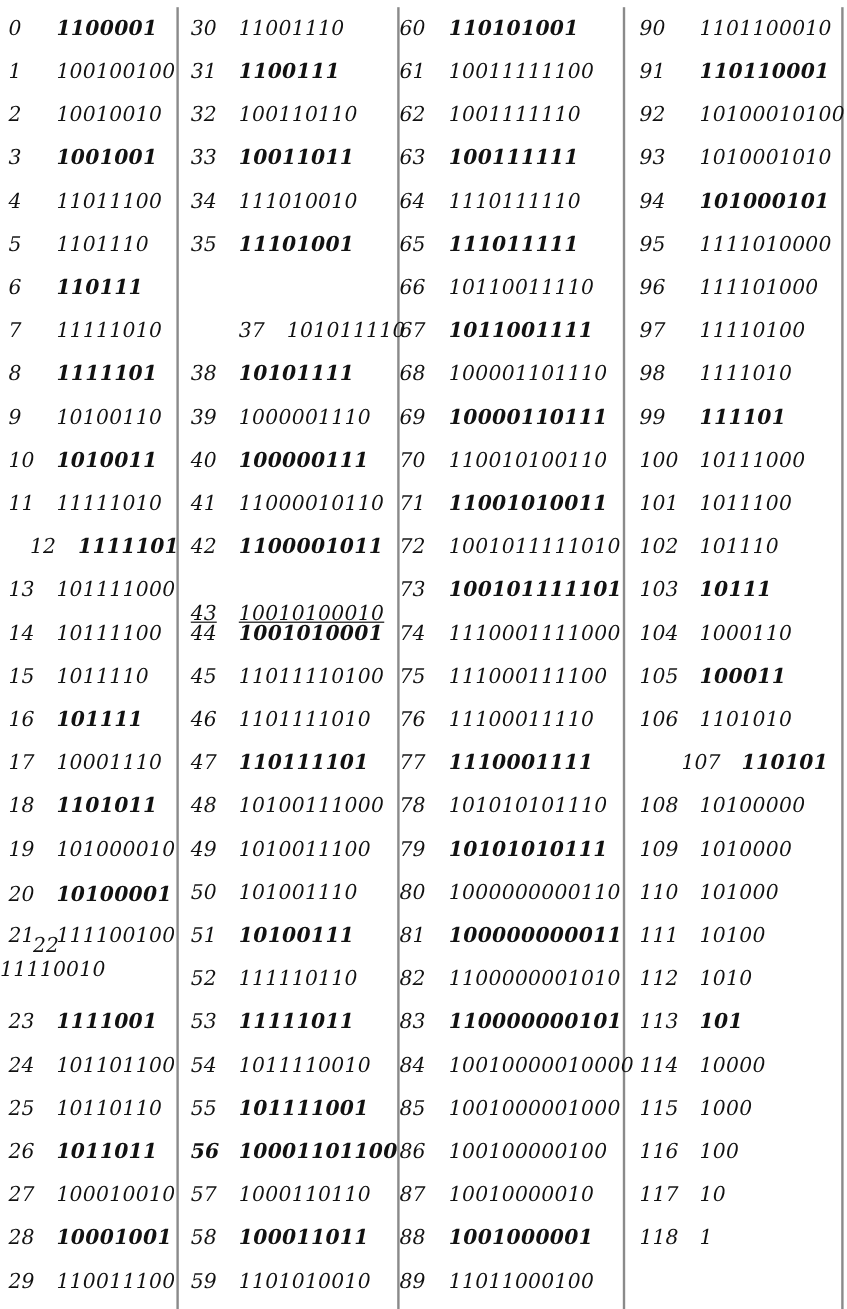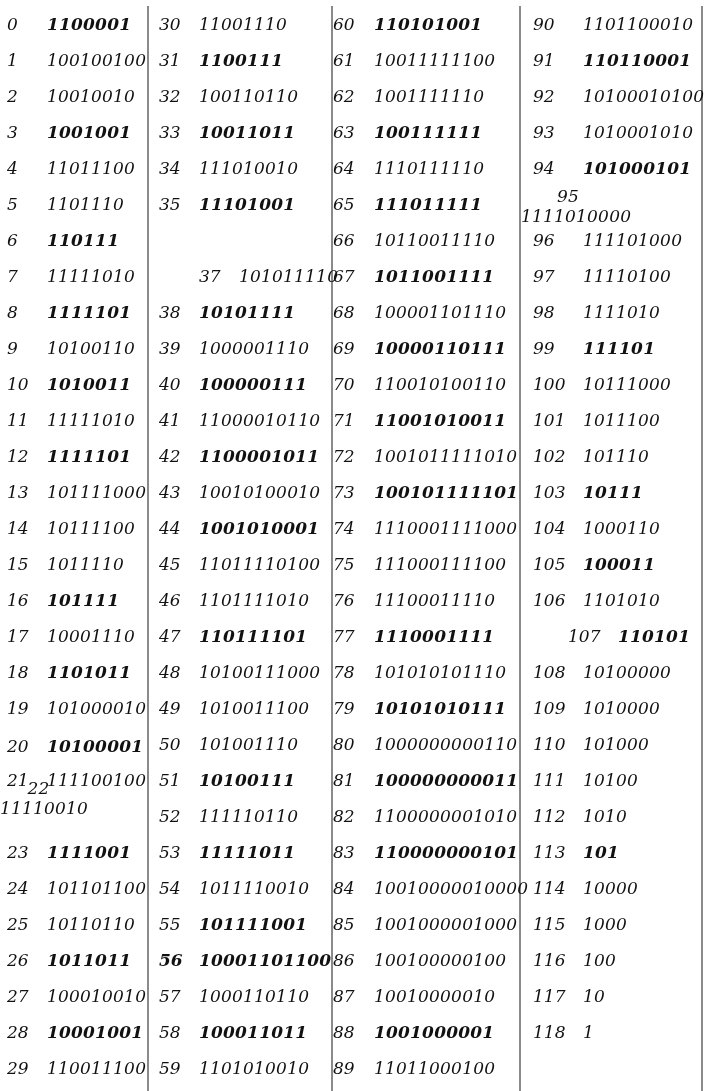--- a/index.html
+++ b/index.html
@@ -69,21 +69,21 @@
         <span class="val">10100110</span>
       </div>
       <div class="row" style="top: 360px;">
         <span class="idx">10</span>
         <span class="val bold">1010011</span>
       </div>
       <div class="row" style="top: 396px;">
         <span class="idx">11</span>
         <span class="val">11111010</span>
       </div>
-      <div class="row" style="top: 432px;">
+      <div class="row" style="top: 432px; padding-left: 18px;">
         <span class="idx">12</span>
         <span class="val bold">1111101</span>
       </div>
       <div class="row" style="top: 468px;">
         <span class="idx">13</span>
         <span class="val">101111000</span>
       </div>
       <div class="row" style="top: 504px;">
         <span class="idx">14</span>
         <span class="val">10111100</span>
@@ -192,21 +192,21 @@
         <span class="val bold">100000111</span>
       </div>
       <div class="row" style="top: 396px;">
         <span class="idx">41</span>
         <span class="val">11000010110</span>
       </div>
       <div class="row" style="top: 432px;">
         <span class="idx">42</span>
         <span class="val bold">1100001011</span>
       </div>
-      <div class="row" style="top: 468px;">
+      <div class="row" style="top: 488px; text-decoration: underline;">
         <span class="idx">43</span>
         <span class="val">10010100010</span>
       </div>
       <div class="row" style="top: 504px;">
         <span class="idx">44</span>
         <span class="val bold">1001010001</span>
       </div>
       <div class="row" style="top: 540px;">
         <span class="idx">45</span>
         <span class="val">11011110100</span>
@@ -406,21 +406,21 @@
         <span class="val">10100010100</span>
       </div>
       <div class="row" style="top: 108px;">
         <span class="idx">93</span>
         <span class="val">1010001010</span>
       </div>
       <div class="row" style="top: 144px;">
         <span class="idx">94</span>
         <span class="val bold">101000101</span>
       </div>
-      <div class="row" style="top: 180px; flex-direction: column;">
+      <div class="row" style="top: 180px;">
         <span class="idx">95</span>
         <span class="val">1111010000</span>
       </div>
       <div class="row" style="top: 216px;">
         <span class="idx">96</span>
         <span class="val">111101000</span>
       </div>
       <div class="row" style="top: 252px;">
         <span class="idx">97</span>
         <span class="val">11110100</span>

